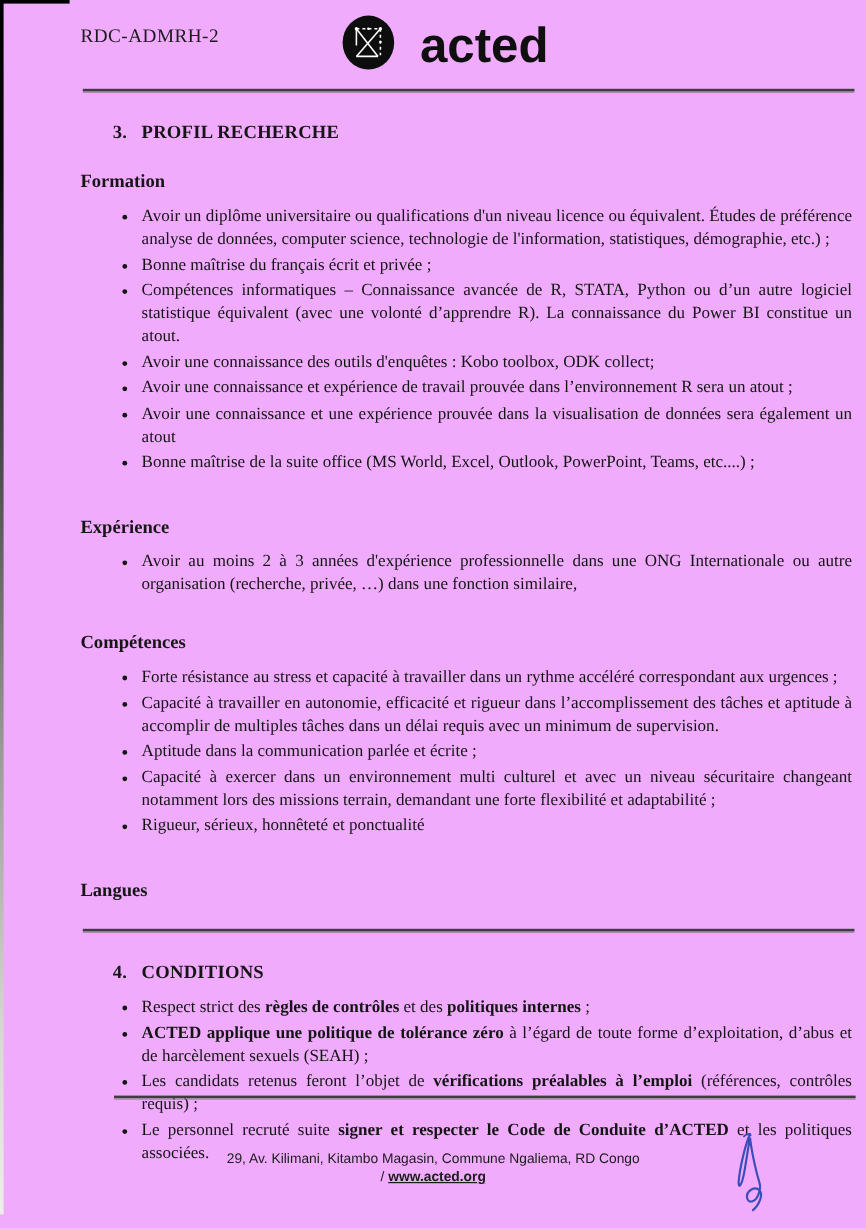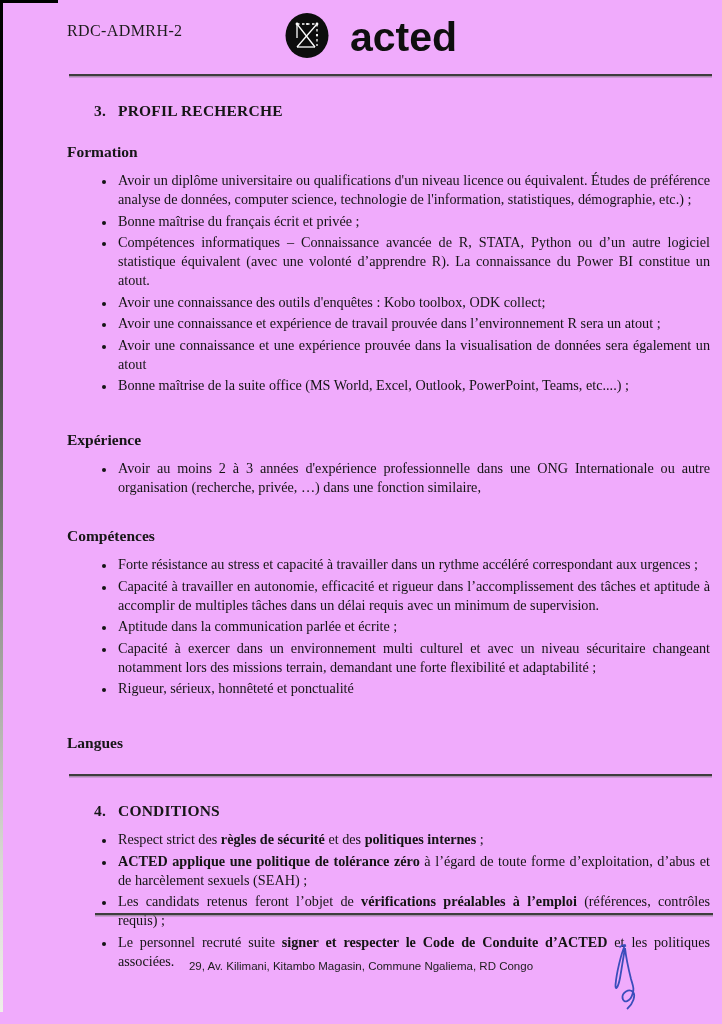--- a/index.html
+++ b/index.html
@@ -111,30 +111,31 @@
 
   <div class="sub-heading mt-lang">Langues</div>
 
   <div class="rule r2"></div>
 
   <div class="num-heading">
     <span class="num">4.</span><span>CONDITIONS</span>
   </div>
 
   <ul class="bullets">
-    <li><span>Respect strict des </span><span class="b">règles de sécurité</span><span> et des </span><span class="b">politiques internes</span><span> ;</span></li>
+    <li><span>Respect strict des </span><span class="b">règles de contrôles</span><span> et des </span><span class="b">politiques internes</span><span> ;</span></li>
     <li><span class="b">ACTED applique une politique de tolérance zéro</span><span> à l’égard de toute forme d’exploitation, d’abus et de harcèlement sexuels (SEAH) ;</span></li>
     <li><span>Les candidats retenus feront l’objet de </span><span class="b">vérifications préalables à l’emploi</span><span> (références, contrôles requis) ;</span></li>
     <li><span>Le personnel recruté suite </span><span class="b">signer et respecter le Code de Conduite d’ACTED</span><span> et les politiques associées.</span></li>
   </ul>
 
   <div class="rule footer-rule"></div>
 
   <div class="footer">
     <div>29, Av. Kilimani, Kitambo Magasin, Commune Ngaliema, RD Congo</div>
+    <div class="site-line"><span>/ </span><span class="site">www.acted.org</span></div>
   </div>
 
   <div class="signature">
     <svg width="52" height="80" viewBox="0 0 52 80">
       <path d="M26 7 C22 16 17.5 35 16.5 47 C16.3 53 19 50 21 40 C23 29 25 15 26 10 C27 19 30 33 32 41 C34 48 35.5 51 33.5 56 C31.5 63.5 24.5 66 23.5 60 C22.8 54.5 30 50 34 54 C37 57.2 34 66 28.5 70.5" fill="none" stroke="#3a4dbb" stroke-width="1.8" stroke-linecap="round"></path>
       <path d="M21 9 C23 7 25 6.5 26.5 8" fill="none" stroke="#3a4dbb" stroke-width="1.6" stroke-linecap="round"></path>
     </svg>
   </div>
 
 </div>

